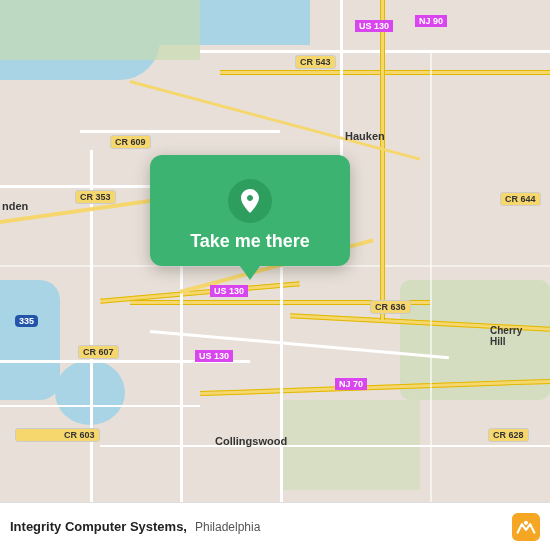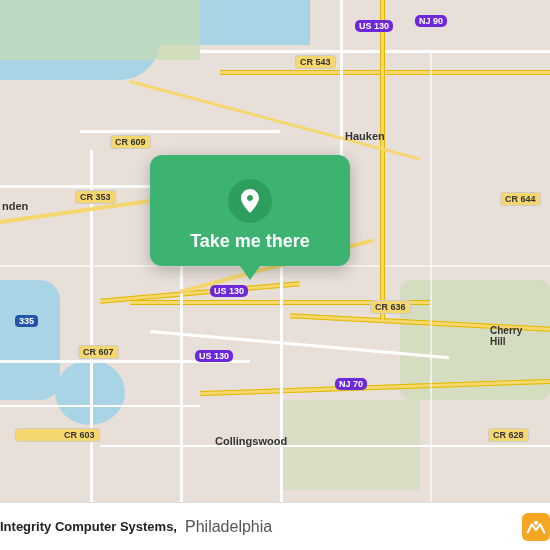--- a/index.html
+++ b/index.html
@@ -43,21 +43,21 @@
     #bottom-bar {
       position: absolute;
       bottom: 0;
       left: 0;
       width: 100%;
       height: 48px;
       background: white;
       display: flex;
       align-items: center;
       justify-content: space-between;
-      padding: 0 0;
+      padding: 0 10px;
       border-top: 1px solid #ddd;
       z-index: 100;
     }
 
     #moovit-logo {
       display: flex;
       align-items: center;
       gap: 4px;
     }
 
@@ -72,21 +72,21 @@
       gap: 8px;
     }
 
     #app-name {
       font-size: 13px;
       font-weight: bold;
       color: #222;
     }
 
     #app-location {
-      font-size: 16px;
+      font-size: 12px;
       color: #555;
     }
 
     
     #popup-card {
       position: absolute;
       top: 155px;
       left: 150px;
       width: 200px;
       background: #3cb371;
@@ -131,23 +131,23 @@
       font-size: 9px;
       font-weight: bold;
       color: #222;
       padding: 1px 4px;
       border-radius: 3px;
       z-index: 50;
       white-space: nowrap;
     }
 
     .shield-green {
-      background: #6d28d9;
+      background: #d946ef;
       color: white;
-      border-radius: 5px;
+      border-radius: 0;
     }
 
     .shield-blue {
       background: #2255aa;
       color: white;
       border-radius: 4px;
     }
 
     .shield-yellow {
       background: #f5d76e;

